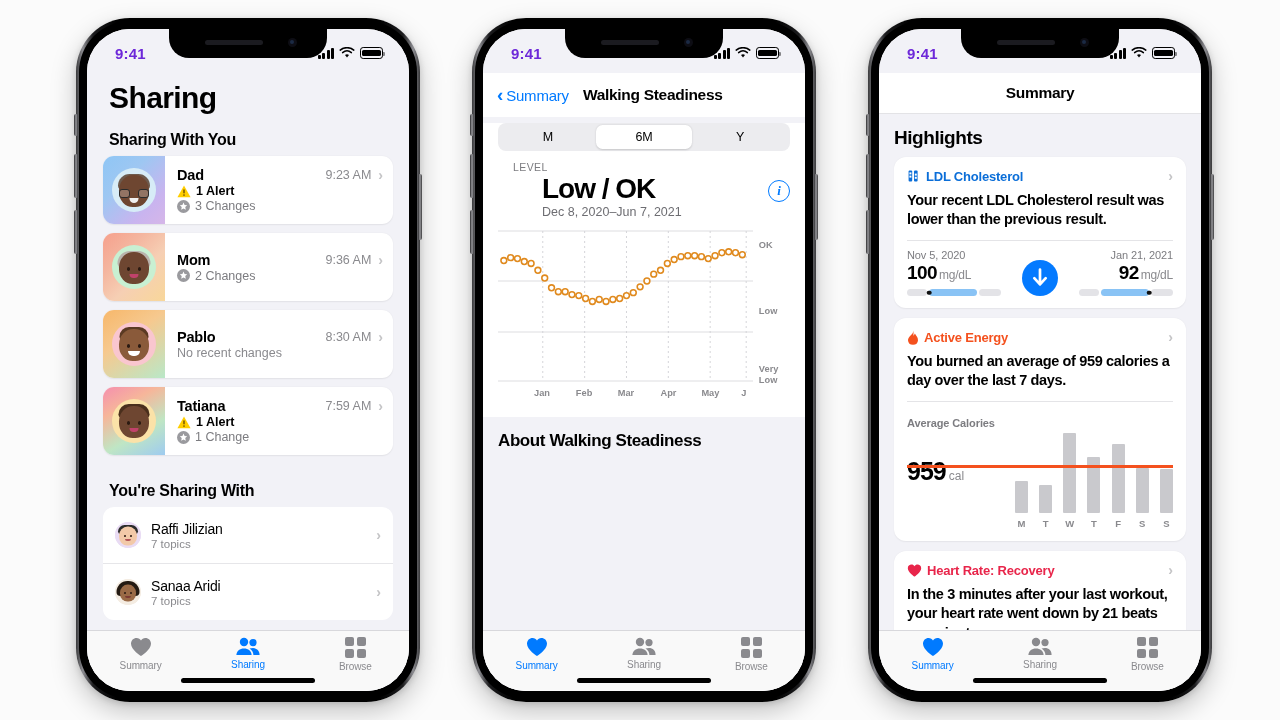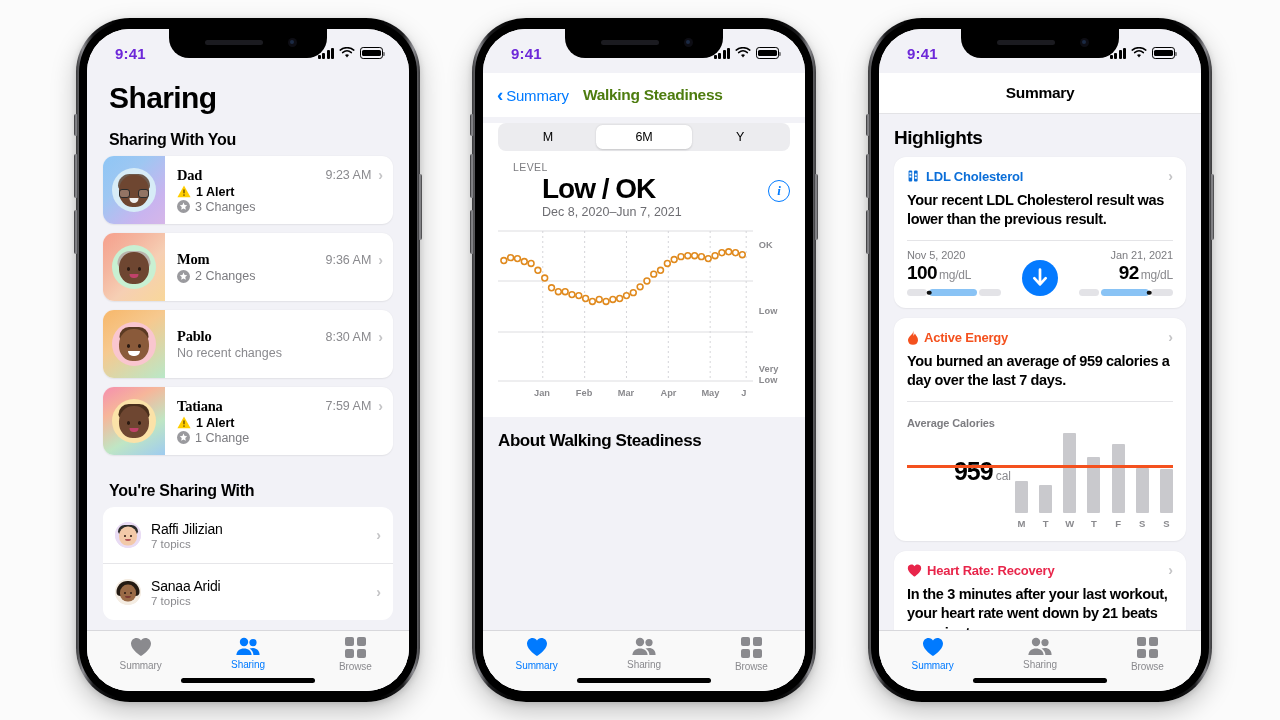--- a/index.html
+++ b/index.html
@@ -86,21 +86,21 @@
   .p1 .app{background:#f2f2f7;}
   .big-title{font-size:30px;font-weight:bold;color:#000;letter-spacing:-.6px;padding:52px 22px 0;}
   .sec-title{font-size:16px;font-weight:bold;color:#000;padding:16px 22px 7px;letter-spacing:-.3px;}
   .share-card{
     margin:0 16px 9px;background:#fff;border-radius:11px;overflow:hidden;display:flex;min-height:68px;
     box-shadow:0 .5px 1.5px rgba(0,0,0,.07);
   }
   .share-av{width:62px;flex:0 0 62px;display:flex;align-items:center;justify-content:center;}
   .share-body{flex:1;padding:9px 10px 9px 12px;display:flex;flex-direction:column;justify-content:center;gap:1px;}
   .share-row1{display:flex;align-items:center;}
-  .share-name{font-size:14.5px;font-weight:bold;color:#000;flex:1;letter-spacing:-.2px;font-family:Liberation Serif, serif;}
+  .share-name{font-size:14.5px;font-weight:bold;color:#000;flex:1;letter-spacing:-.2px;}
   .share-time{font-size:12.5px;color:#8a8a8e;}
   .chev{color:#c4c4c6;font-size:14px;margin-left:7px;font-weight:bold;}
   .share-meta{display:flex;align-items:center;gap:5px;font-size:12.5px;color:#4d4d4f;}
   .share-meta.bold{font-weight:bold;color:#000;}
   .share-meta.gray{color:#7c7c80;}
   .warn-ic{width:14px;height:13px;display:block;}
   .star-ic{width:13px;height:13px;display:block;}
   .subtle{font-size:12.5px;color:#8a8a8e;}
 
   .plain-list{margin:0 16px;background:#fff;border-radius:11px;overflow:hidden;}
@@ -120,21 +120,21 @@
   .av .mouth{position:absolute;left:50%;transform:translateX(-50%);bottom:24%;width:9px;height:4px;border-radius:0 0 9px 9px;background:#7d3b34;}
   .av .glass{position:absolute;left:50%;transform:translateX(-50%);top:48%;width:30px;height:9px;}
   .av .glass i{position:absolute;top:0;width:11px;height:9px;border:1.6px solid #2b2b2b;border-radius:3px;box-sizing:border-box;background:rgba(255,255,255,.25);}
   .av .glass i.l{left:0;} .av .glass i.r{right:0;}
 
   
   .p2 .app{background:#f2f2f7;}
   .navbar{height:44px;margin-top:44px;background:#fff;display:flex;align-items:center;padding:0 14px;position:relative;flex:0 0 44px;}
   .nav-back{display:flex;align-items:center;color:#007aff;font-size:15px;gap:3px;letter-spacing:-.2px;}
   .nav-back .c{font-size:19px;font-weight:bold;line-height:1;margin-top:-2px;}
-  .nav-title{font-size:15.5px;font-weight:bold;color:#4d7c0f;margin-left:14px;letter-spacing:-.3px;}
+  .nav-title{font-size:15.5px;font-weight:bold;color:#000000;margin-left:14px;letter-spacing:-.3px;}
 
   .detail-sheet{background:#fff;padding:0 15px 12px;}
   .seg{display:flex;background:#ececef;border-radius:8px;padding:2px;margin:6px 0 10px;height:28px;box-sizing:border-box;}
   .seg .s{flex:1;display:flex;align-items:center;justify-content:center;font-size:12.5px;color:#000;border-radius:6.5px;letter-spacing:-.1px;}
   .seg .s.on{background:#fff;box-shadow:0 .5px 2px rgba(0,0,0,.16);font-weight:normal;}
   .lvl-lbl{font-size:10.5px;color:#7c7c80;letter-spacing:.4px;padding-left:15px;}
   .lvl-row{display:flex;align-items:flex-start;}
   .lvl-val{font-size:28px;font-weight:bold;color:#000;letter-spacing:-1px;line-height:1.12;flex:1;}
   .info-ic{width:22px;height:22px;border-radius:50%;border:1.6px solid #007aff;color:#007aff;display:flex;align-items:center;
     justify-content:center;font-size:13px;font-family:"Liberation Serif",serif;font-style:italic;font-weight:bold;box-sizing:border-box;margin-top:7px;}
@@ -679,21 +679,21 @@
               </svg>
               <span class="name orange">Active Energy</span>
               <span class="chev">›</span>
             </div>
             <div class="card-lede">You burned an average of 959 calories a day over the last 7 days.</div>
             <div class="hr"></div>
 
             <div class="energy-area">
               <div class="avg-left">
                 <div class="avg-lbl">Average Calories</div>
-                <div style="margin-top:28px;text-align:right;">
+                <div style="margin-top:28px;">
                   <span class="avg-val">959</span><span class="avg-unit">cal</span>
                 </div>
               </div>
               <div class="bars-wrap">
                 <div class="bar-cols">
                   <span class="bcol">
                       <i class="b" style="height:33%"></i>
                     </span>
                   <span class="bcol">
                       <i class="b" style="height:29%"></i>

